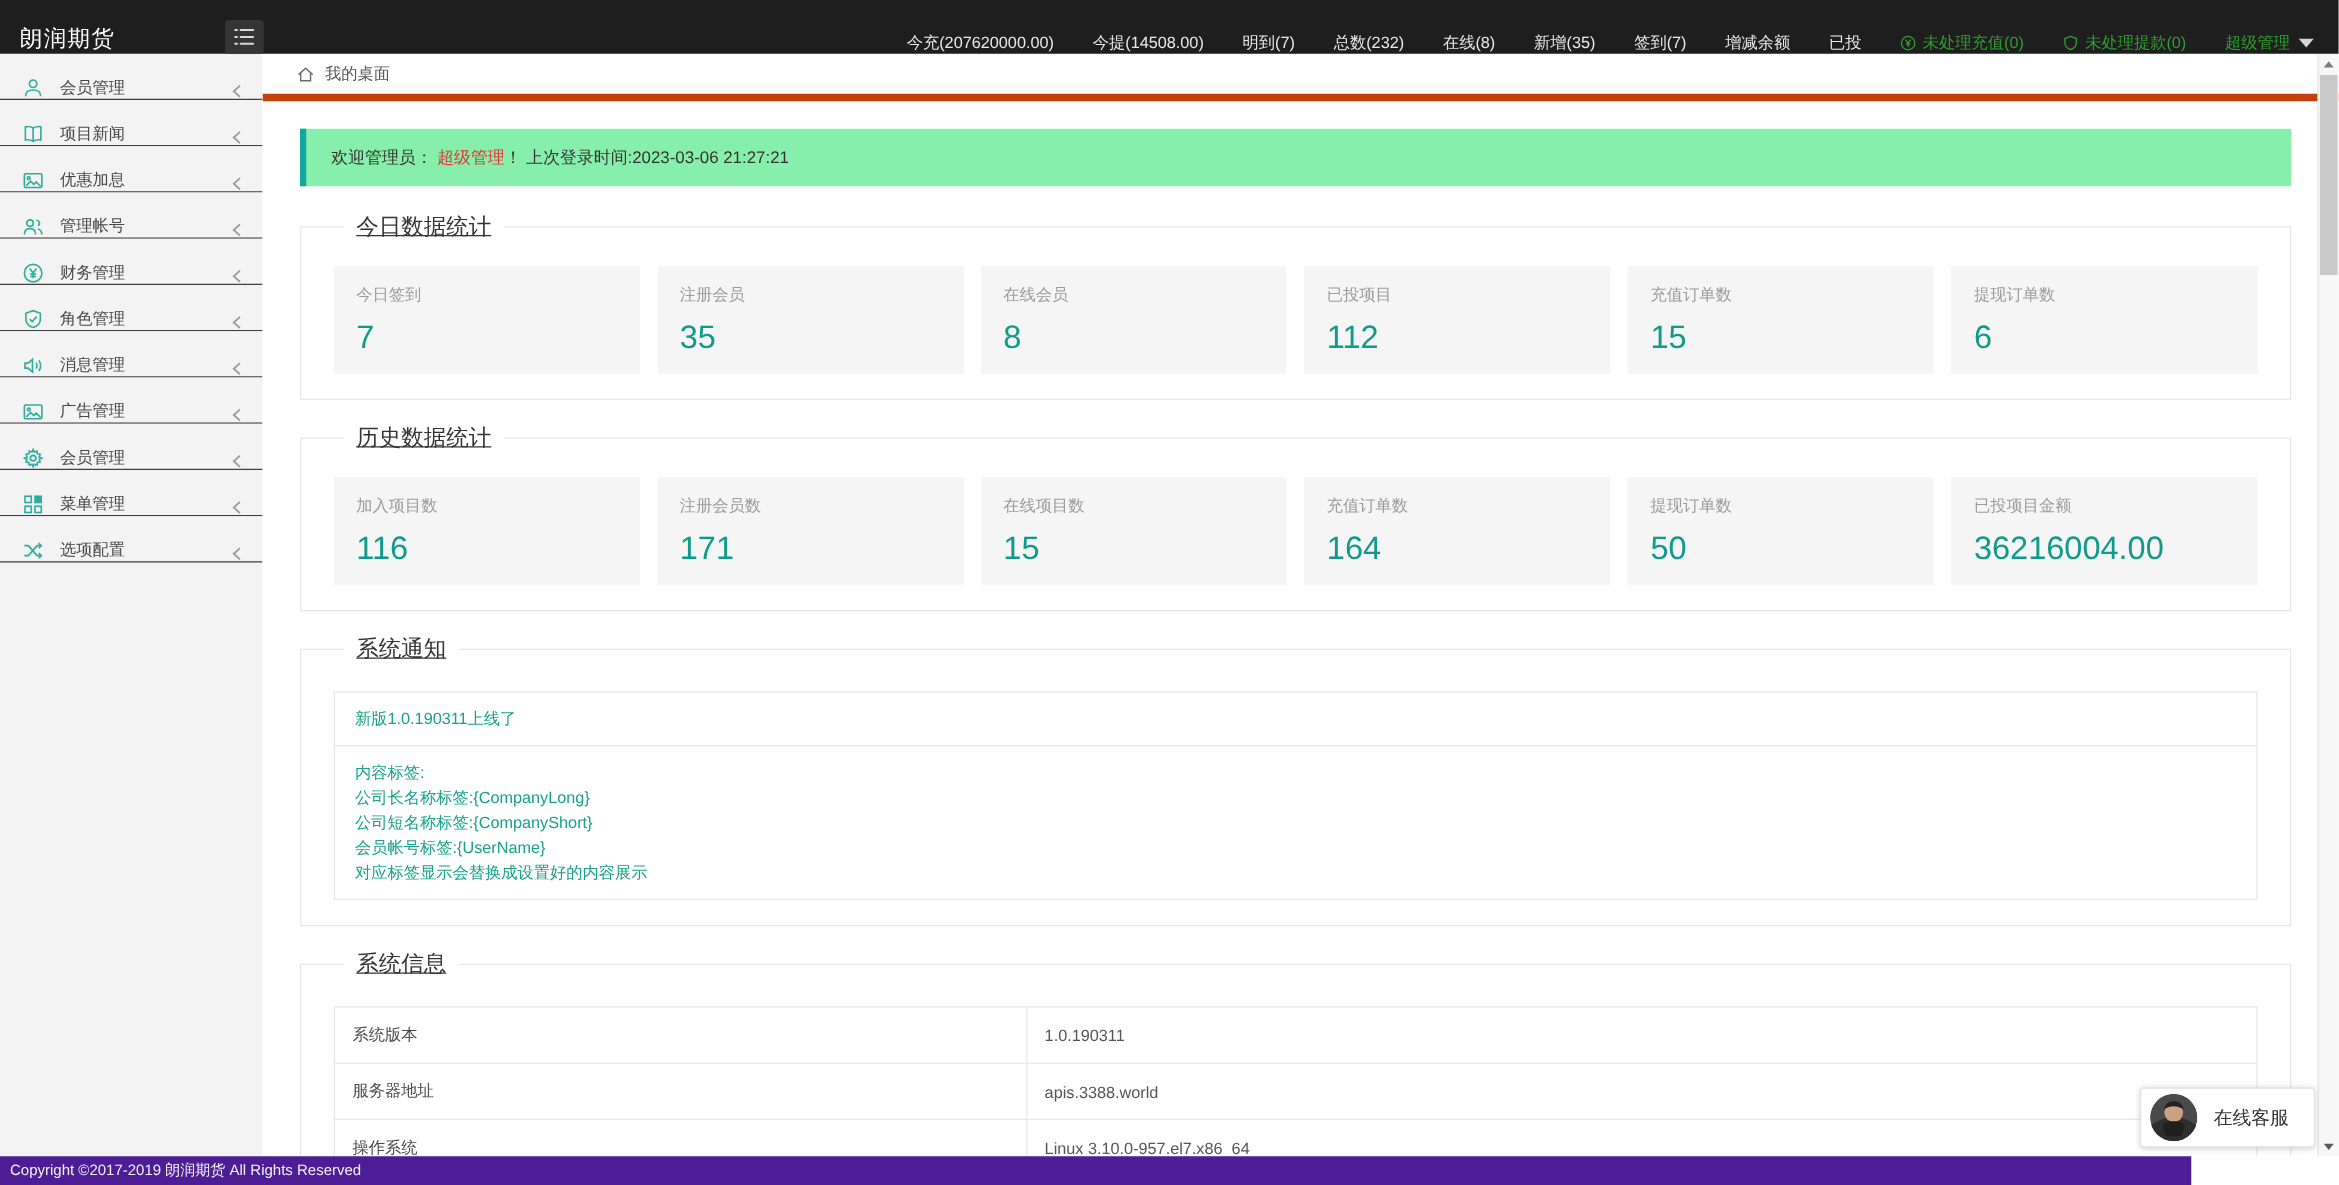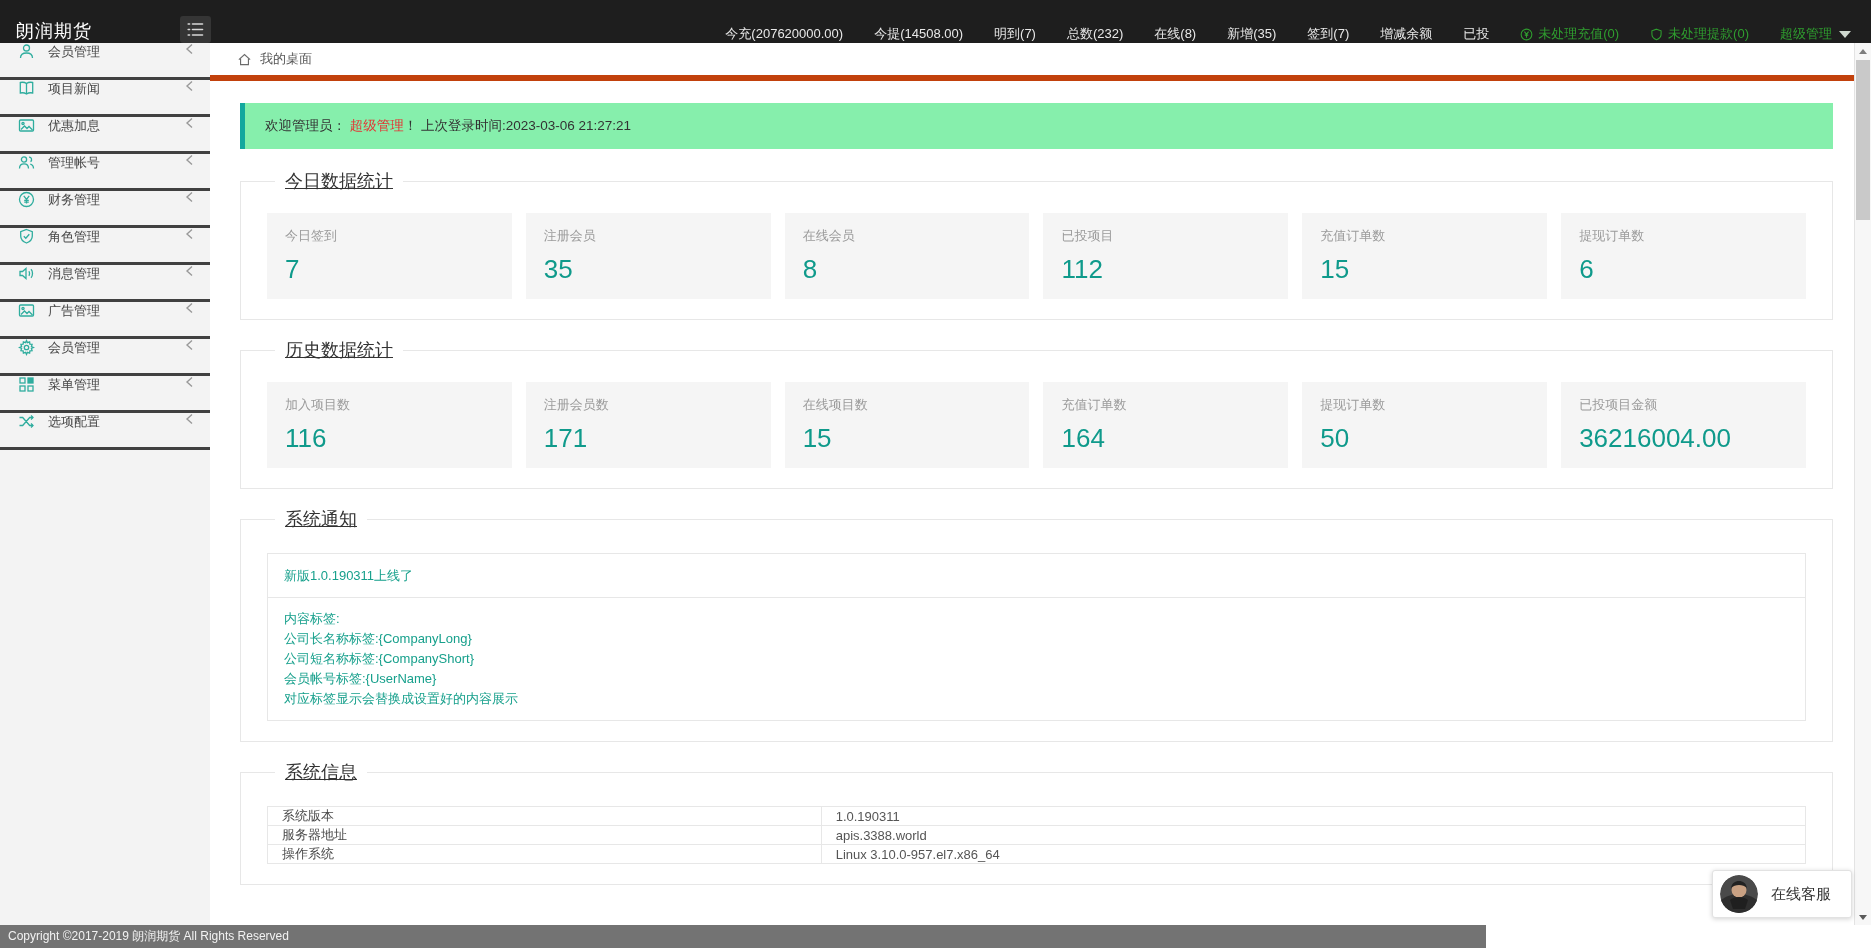--- a/index.html
+++ b/index.html
@@ -27,22 +27,22 @@
   .user-menu { color:#2f9e2f; display:flex; align-items:center; gap:7px; cursor:pointer; }
   .caret-down {
     width:0; height:0; border-left:6px solid transparent; border-right:6px solid transparent;
     border-top:7px solid #cfd8cf;
   }
   
   .wrap { display:flex; height:882px; }
   
   .sidebar { width:210px; background:#f3f3f3; flex:none; }
   .menu-item {
-    height:37px; display:flex; align-items:flex-start; padding:0 16px 0 18px;
-    border-bottom:3px solid #404040; font-size:13px; color:#474747; cursor:pointer; background:#f3f3f3;
+    height:37px; display:flex; align-items:flex-end; padding:0 16px 0 18px;
+    border-bottom:1px solid #404040; font-size:13px; color:#474747; cursor:pointer; background:#f3f3f3;
   }
   .menu-item .micon { width:17px; height:17px; margin-right:13px; flex:none; }
   .menu-item .chev { margin-left:auto; width:10px; height:12px; }
   
   .main { flex:1; background:#fff; position:relative; overflow:hidden; }
   .crumb {
     height:38px; display:flex; align-items:center; gap:8px; padding-left:27px;
     border-bottom:6px solid #c2410c; font-size:13px; color:#565656; background:#fff;
   }
   .content { padding:22px 38px 0 30px; }
@@ -57,25 +57,25 @@
   .card { flex:1; background:#f5f5f5; padding:14px 18px; }
   .card .clabel { font-size:13px; color:#9b9b9b; }
   .card .cvalue { font-size:26px; color:#0f9a8b; margin-top:9px; }
   
   .notice-box { border:1px solid #e7e7e7; margin-top:12px; }
   .notice-head { padding:12px 16px; border-bottom:1px solid #e7e7e7; }
   .notice-head a { color:#17a08c; font-size:13px; text-decoration:none; cursor:pointer; }
   .notice-body { padding:11px 16px; font-size:13px; color:#17a08c; line-height:20px; }
   
   .sys-table { width:100%; border-collapse:collapse; margin-top:12px; font-size:13px; color:#555; }
-  .sys-table td { border:1px solid #e7e7e7; padding:0 14px; background:#fff; }
+  .sys-table td { border:1px solid #e7e7e7; padding:13px 14px; background:#fff; }
   .sys-table td.k { width:36%; color:#4a4a4a; }
   
   .footer {
-    position:absolute; left:0; bottom:0; width:1486px; height:23px; background:#737373;
+    position:absolute; left:0; bottom:0; width:1753px; height:23px; background:#4c1d95;
     color:#f2f2f2; font-size:12px; line-height:23px; padding-left:8px; z-index:6;
   }
   
   .scrollbar {
     position:absolute; top:43px; right:0; width:17px; height:882px;
     background:#f7f7f7; border-left:1px solid #e3e3e3; z-index:4;
   }
   .sb-btn { position:absolute; left:0; width:16px; height:16px; display:flex; align-items:center; justify-content:center; cursor:pointer; }
   .sb-up { top:0; } .sb-down { bottom:0; }
   .tri-up { width:0;height:0;border-left:4px solid transparent;border-right:4px solid transparent;border-bottom:5px solid #7d7d7d; }

